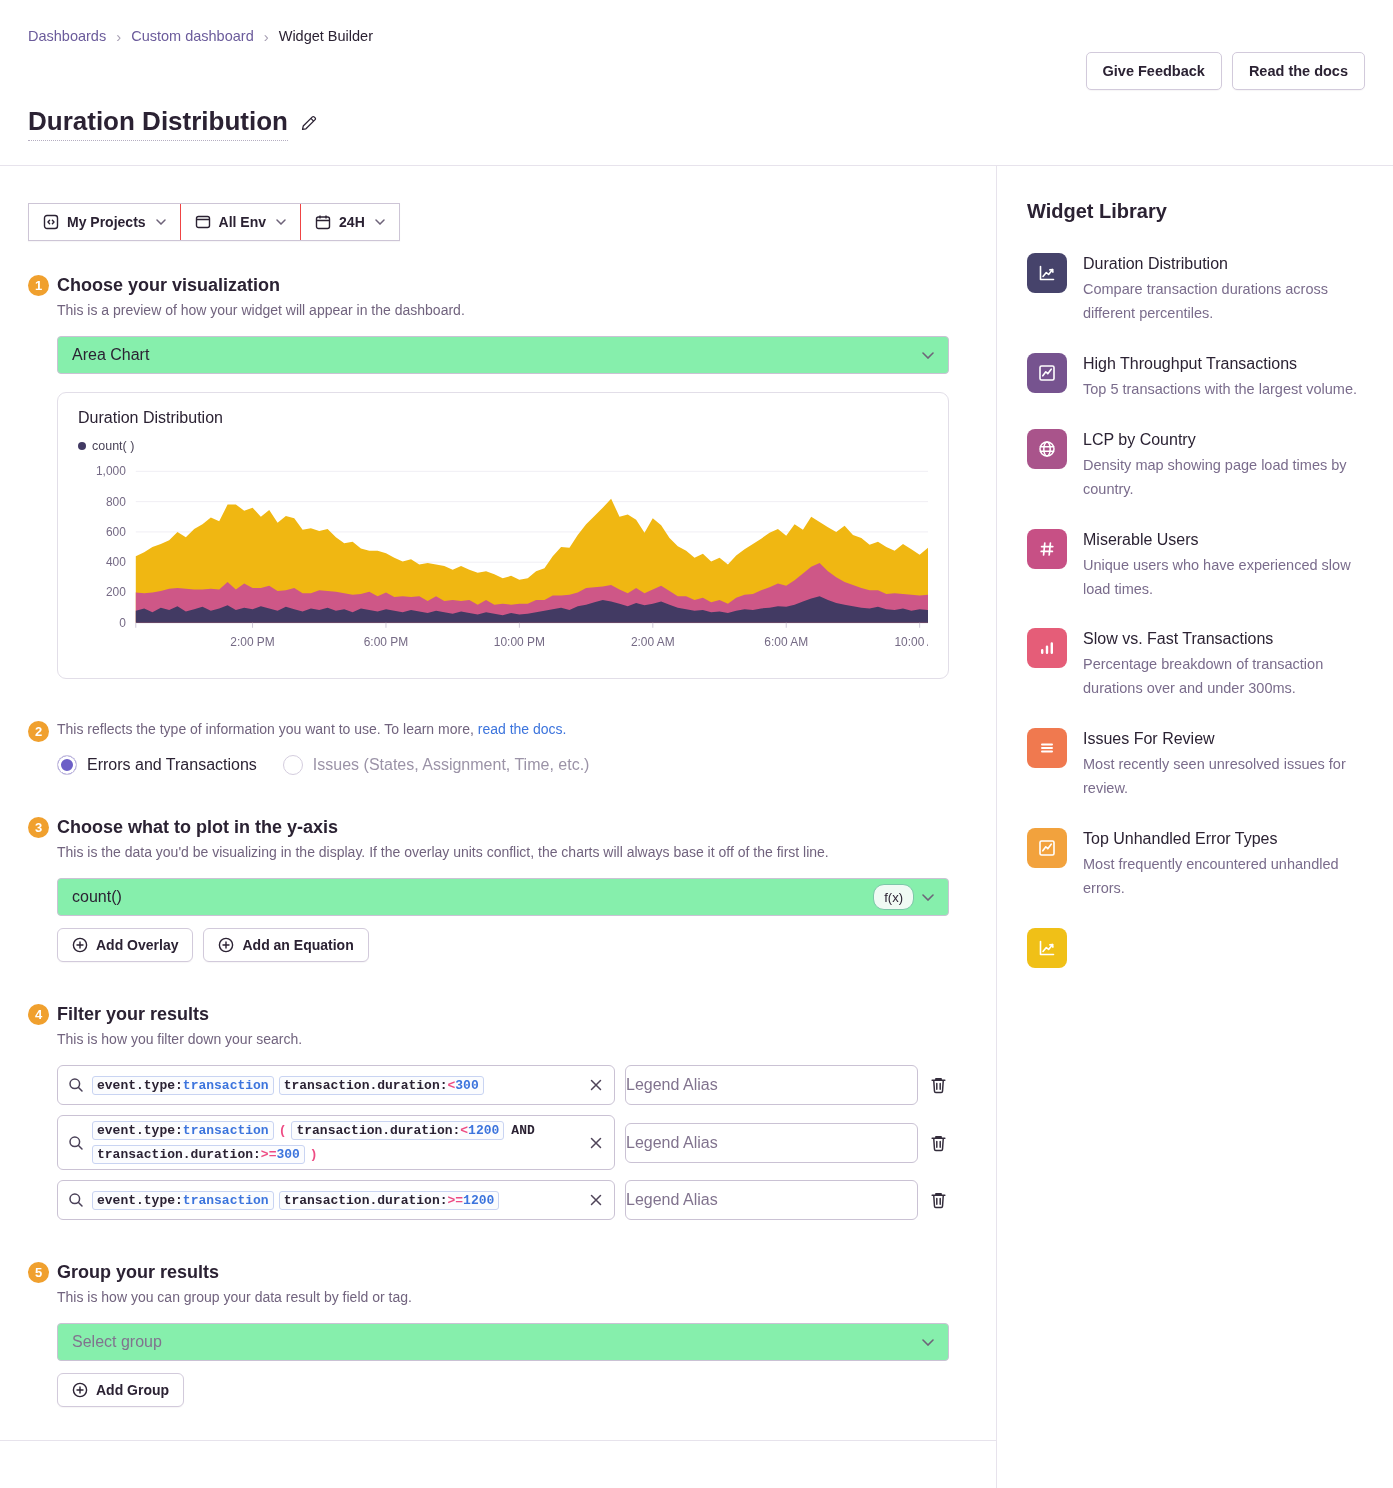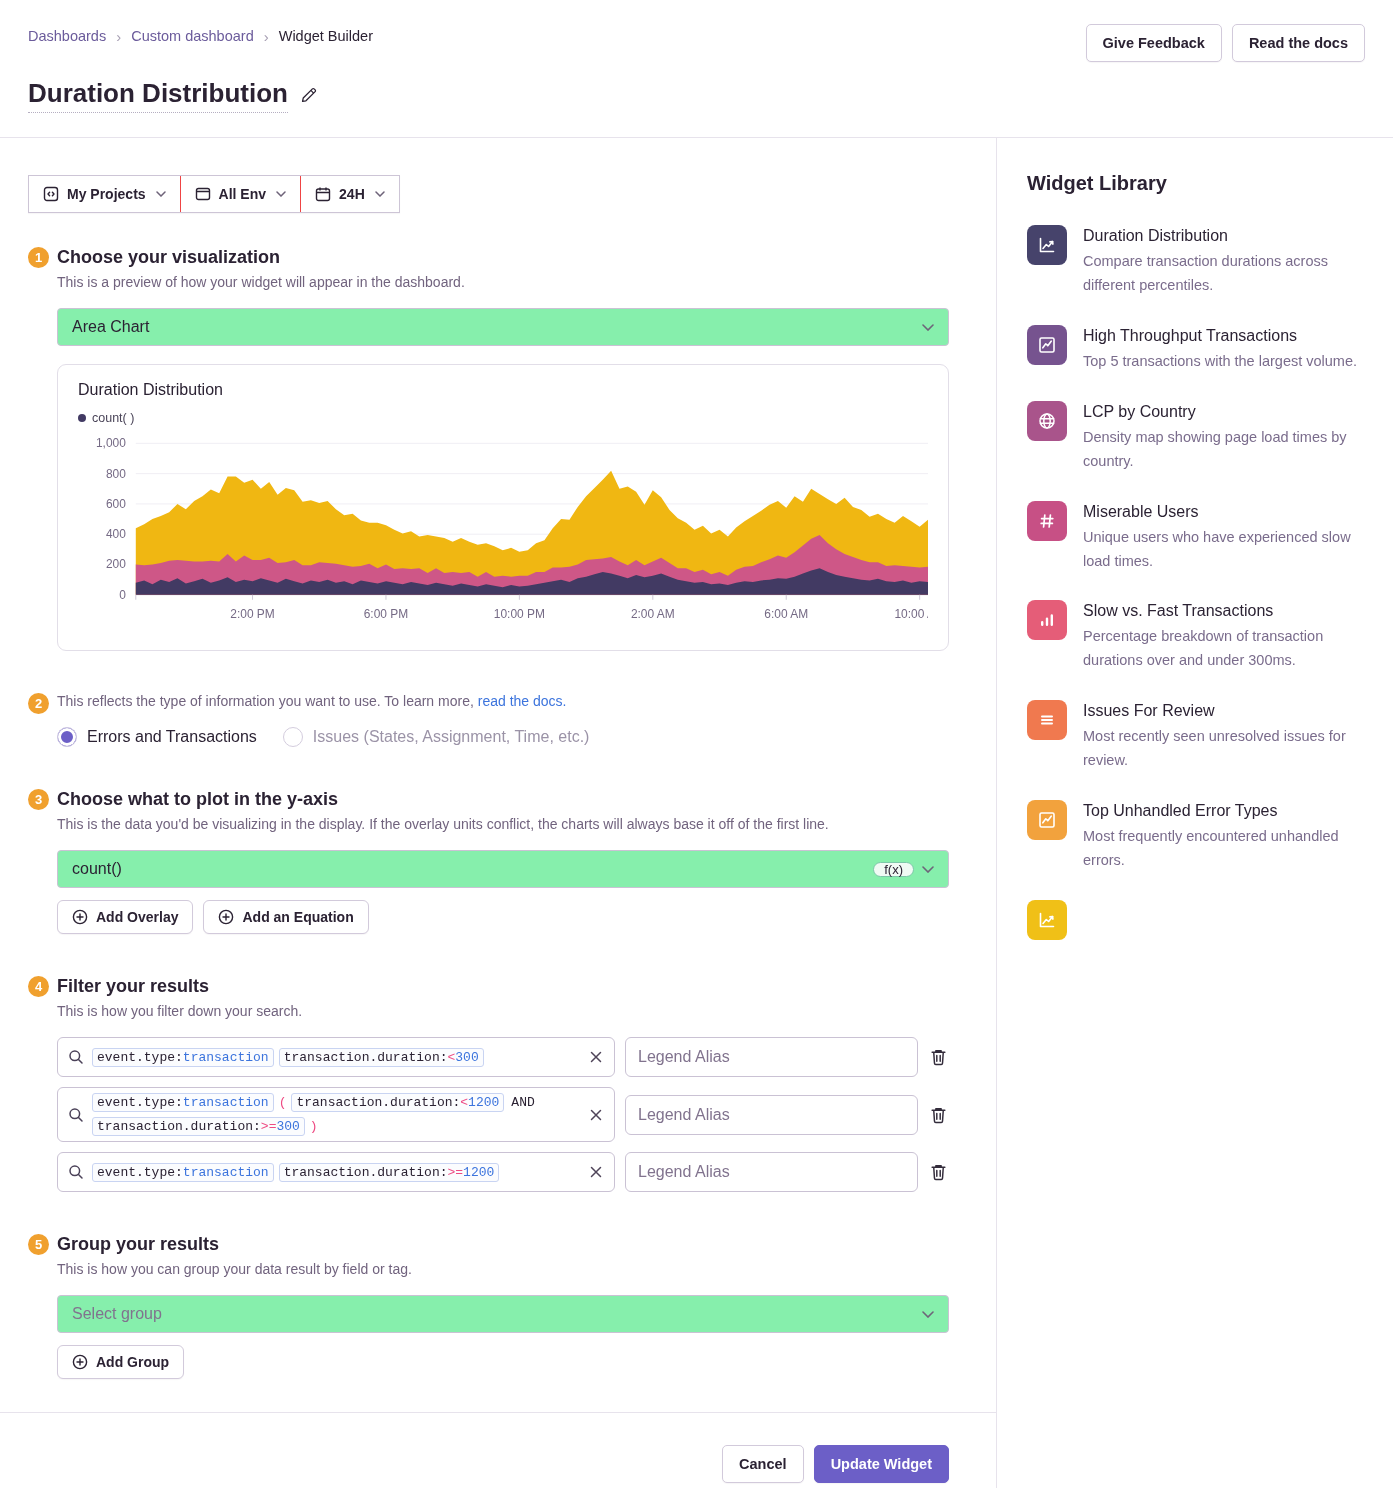--- a/index.html
+++ b/index.html
@@ -11,21 +11,21 @@
   header { padding:24px 28px 0 28px; border-bottom:1px solid #e7e3ec; }
   .header-top { display:flex; justify-content:space-between; align-items:flex-start; }
   .breadcrumb { display:flex; align-items:flex-start; gap:10px; font-size:14.5px; padding-top:4px; }
   .crumb-link { color:#6b5b9b; cursor:pointer; }
   .crumb-sep { color:#a79fb3; font-size:15px; }
   .crumb-current { color:#2b2233; }
   .header-buttons { display:flex; gap:10px; }
   .btn { display:inline-flex; align-items:center; justify-content:center; height:38px;
          padding:0 16px; border:1px solid #d2cadb; border-radius:5px; background:#fff;
          font-weight:bold; font-size:14.5px; color:#2b2233; cursor:pointer;
-         box-shadow:0 1px 1px rgba(43,34,51,0.04); }
+         box-shadow:0 1px 1px rgba(43,34,51,0.04);margin-top:28px; }
   .btn-primary { background:#6C5FC7; border-color:#6C5FC7; color:#fff; }
   .title-row { display:flex; align-items:center; gap:10px; margin:16px 0 24px 0; }
   .page-title { font-size:26px; font-weight:bold; color:#2b2233;
                 border-bottom:1px dotted #b5aec1; padding-bottom:3px; }
   .pencil-btn { background:none; border:none; cursor:pointer; padding:2px; }
 
   
   .body-row { display:flex; flex:1; align-items:stretch; }
   main { width:997px; flex:none; border-right:1px solid #e7e3ec; padding:37px 47px 0 28px; }
   aside { flex:1; padding:34px 28px 0 30px; }
@@ -66,45 +66,45 @@
 
   
   .radio-row { display:flex; align-items:center; gap:26px; margin-top:2px; }
   .radio-opt { display:flex; align-items:center; gap:10px; cursor:pointer; font-size:16px; }
   .radio-circle { width:20px; height:20px; border-radius:50%; border:1px solid #d4cdde; background:#fff; }
   .radio-circle.on { background:#6C5FC7; border-color:#cfc9e2; box-shadow:inset 0 0 0 3px #fff; }
   .radio-opt .lbl-on { color:#2b2233; font-weight:500; }
   .radio-opt .lbl-off { color:#9b93a7; }
 
   
-  .fx-pill { display:inline-flex; align-items:center; height:15px; padding:0 10px; margin-right:8px;
+  .fx-pill { display:inline-flex; align-items:center; height:26px; padding:0 10px; margin-right:8px;
              border:1px solid #7cc8a8; border-radius:11px; background:#f0faf4;
              font-size:13px; color:#2b2233; }
   .btn-row { display:flex; gap:10px; margin-top:12px; }
   .btn-small { display:inline-flex; align-items:center; gap:8px; height:34px; padding:0 14px;
                border:1px solid #d2cadb; border-radius:6px; background:#fff; cursor:pointer;
                font-size:14px; font-weight:bold; color:#2b2233;
                box-shadow:0 1px 1px rgba(43,34,51,0.04); }
 
   
   .query-row { display:flex; align-items:center; gap:10px; margin-bottom:10px; }
   .query-box { width:558px; min-height:40px; border:1px solid #cac2d4; border-radius:6px;
                background:#fff; display:flex; align-items:center; padding:5px 12px 5px 10px; cursor:text; }
   .query-tokens { flex:1; display:flex; flex-wrap:wrap; align-items:center; gap:5px;
-                  font-family:"Liberation Mono","DejaVu Sans Mono",monospace; font-size:13px; }
+                  font-family:"Liberation Mono","DejaVu Sans Mono",monospace; font-size:13px;font-weight:bold; }
   .tok { border:1px solid #c9d4f2; background:#fbfcfe; border-radius:3px; padding:1px 4px; white-space:nowrap; }
   .tok-key { color:#2b2233; }
   .tok-val { color:#3c74dd; }
   .tok-op { color:#ee4b83; }
   .paren { color:#ee4b83; }
   .bool-op { color:#2b2233; padding:0 2px; }
   .search-icon-wrap { margin-right:8px; display:flex; align-items:center; }
   .clear-x { margin-left:8px; cursor:pointer; display:flex; align-items:center; }
   .alias-input { width:293px; height:40px; border:1px solid #cac2d4; border-radius:6px;
-                 padding:0 12px; font-size:16px; font-family:"Liberation Sans",sans-serif; color:#2b2233; }
+                 padding:0 0; font-size:16px; font-family:"Liberation Sans",sans-serif; color:#2b2233; }
   .alias-input::placeholder { color:#81738e; opacity:1; }
   .trash-btn { background:none; border:none; cursor:pointer; display:flex; align-items:center; padding:2px; }
 
   
   .actions { border-top:1px solid #e7e3ec; margin:33px -47px 0 -28px;
              padding:32px 47px 38px 28px; display:flex; justify-content:flex-end; gap:10px; }
 
   
   .wl-title { font-size:20px; font-weight:bold; color:#2b2233; margin-bottom:30px; }
   .wl-item { display:flex; gap:16px; margin-bottom:27px; cursor:pointer; }

